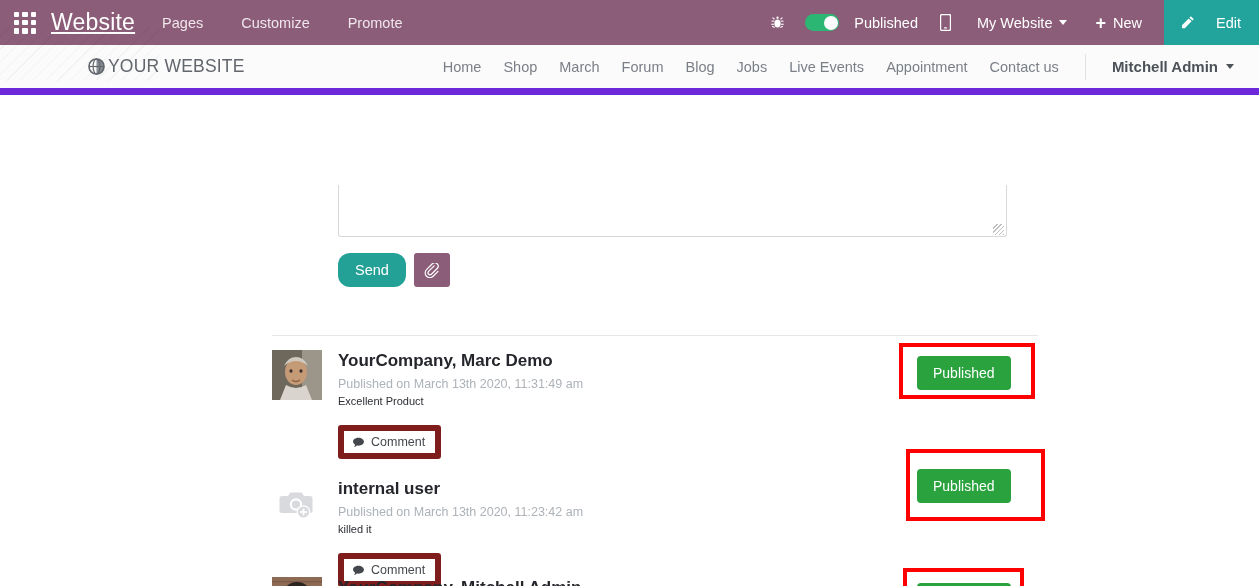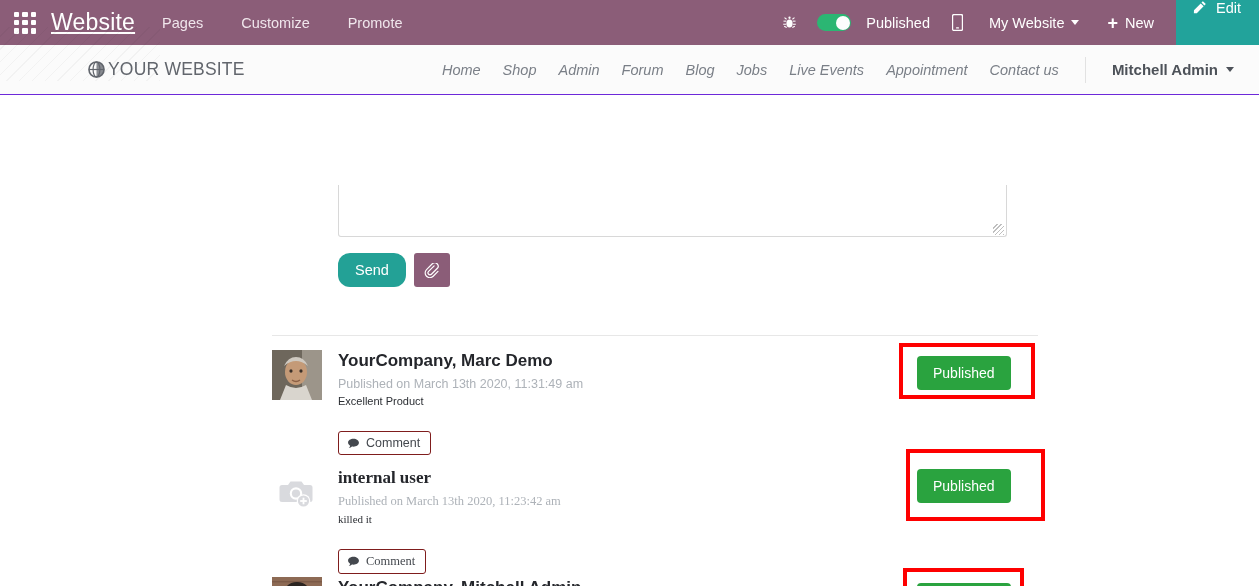--- a/index.html
+++ b/index.html
@@ -88,31 +88,32 @@
     display:inline-block;
     font-size: 18px;
     line-height: 1;
     margin-right: 7px;
     font-weight: 700;
   }
   .edit-btn {
     background: #22a39b;
     height: 100%;
     padding: 0 18px 0 16px;
-    display: flex; align-items: flex-start;
+    display: flex; align-items: center;
     cursor: pointer;
     color: #fff;
+    gap: 12px;
   }
   .pencil { margin-right: 9px; display:flex; }
 
   
   .sitebar {
     height: 50px;
     background: #fbfbfb;
-    border-bottom: 1px solid #6d28d9;
+    border-bottom: 7px solid #6d28d9;
     display: flex;
     align-items: center;
     position: relative;
   }
   .logo {
     margin-left: 88px;
     display: flex;
     align-items: center;
     gap: 3px;
     color: #62666d;
@@ -135,21 +136,21 @@
   }
   .globe { width: 17px; height: 17px; display:block; }
   .sitenav {
     margin-left: auto;
     display: flex;
     align-items: center;
     font-size: 14.5px;
     color: #7a7f87;
     gap: 22px;
   }
-  .sitenav a { color: #7a7f87; text-decoration: none; cursor: pointer; font-style: italic; }
+  .sitenav a { color: #7a7f87; text-decoration: none; cursor: pointer; }
   .nav-sep {
     width: 1px; height: 26px;
     background: #e2e2e2;
     margin: 0 4px;
   }
   .user-menu {
     color: #4d5259;
     font-weight: 700;
     font-size: 15px;
     margin-right: 25px;
@@ -237,23 +238,23 @@
   }
   .post-text {
     font-size: 11px;
     color: #2b2e33;
     margin-top: 4px;
   }
   .comment-btn {
     display: inline-flex;
     align-items: center;
     gap: 6px;
-    margin-top: 24px;
+    margin-top: 18px;
     padding: 4px 10px 4px 8px;
-    border: 1px solid #7f1d1d;
+    border: 6px solid #7f1d1d;
     border-radius: 3px;
     background: #fff;
     font-size: 12.5px;
     color: #44484e;
     cursor: pointer;
     font-family: inherit;
   }
 
   .pub-btn {
     position: absolute;
@@ -357,21 +358,21 @@
       <ellipse cx="8" cy="8" rx="3.2" ry="7.1" fill="none" stroke="#62666d" stroke-width="1.1"></ellipse>
       <path d="M1.1 8h13.8" stroke="#62666d" stroke-width="1.1" fill="none"></path>
       <path d="M8 .9 A7 7 0 0 1 8 15.1 z" fill="#62666d" opacity=".75"></path>
     </svg>
     <span>YOUR WEBSITE</span>
   </div>
 
   <div class="sitenav">
     <a>Home</a>
     <a>Shop</a>
-    <a>Admin</a>
+    <a>March</a>
     <a>Forum</a>
     <a>Blog</a>
     <a>Jobs</a>
     <a>Live Events</a>
     <a>Appointment</a>
     <a>Contact us</a>
     <span class="nav-sep"></span>
     <span class="user-menu">
       <span>Mitchell Admin</span>
       <span class="caret-dark"></span>
@@ -416,21 +417,21 @@
       <div class="post-text">Excellent Product</div>
       <button class="comment-btn">
         <svg width="13" height="13" viewBox="0 0 16 16">
           <path d="M8 2.2c-3.7 0-6.7 2.1-6.7 4.7 0 1.5 1 2.9 2.6 3.8-.2.9-.8 1.9-1.7 2.8 1.6-.3 3-1 3.9-1.8.6.1 1.2.2 1.9.2 3.7 0 6.7-2.1 6.7-4.7S11.7 2.2 8 2.2z" fill="#44484e"></path>
         </svg>
         <span>Comment</span>
       </button>
     </div>
   </div>
 
-  <div class="post" style="top:372px;font-family:Liberation Serif, serif;">
+  <div class="post" style="top:383px;">
     <div class="avatar">
       <svg width="50" height="50" viewBox="0 0 50 50">
         <rect width="50" height="50" fill="#ffffff"></rect>
         <path d="M10 18h6l2.5-3.5h11L32 18h6a2.5 2.5 0 0 1 2.5 2.5v12A2.5 2.5 0 0 1 38 35H10a2.5 2.5 0 0 1-2.5-2.5v-12A2.5 2.5 0 0 1 10 18z" fill="#d9dade"></path>
         <circle cx="24" cy="26.5" r="6.2" fill="#ffffff"></circle>
         <circle cx="24" cy="26.5" r="4.1" fill="#d9dade"></circle>
         <circle cx="31.5" cy="34" r="6.8" fill="#ffffff"></circle>
         <circle cx="31.5" cy="34" r="5.6" fill="#d9dade"></circle>
         <rect x="30.6" y="30.7" width="1.8" height="6.6" fill="#ffffff"></rect>
         <rect x="28.2" y="33.1" width="6.6" height="1.8" fill="#ffffff"></rect>

